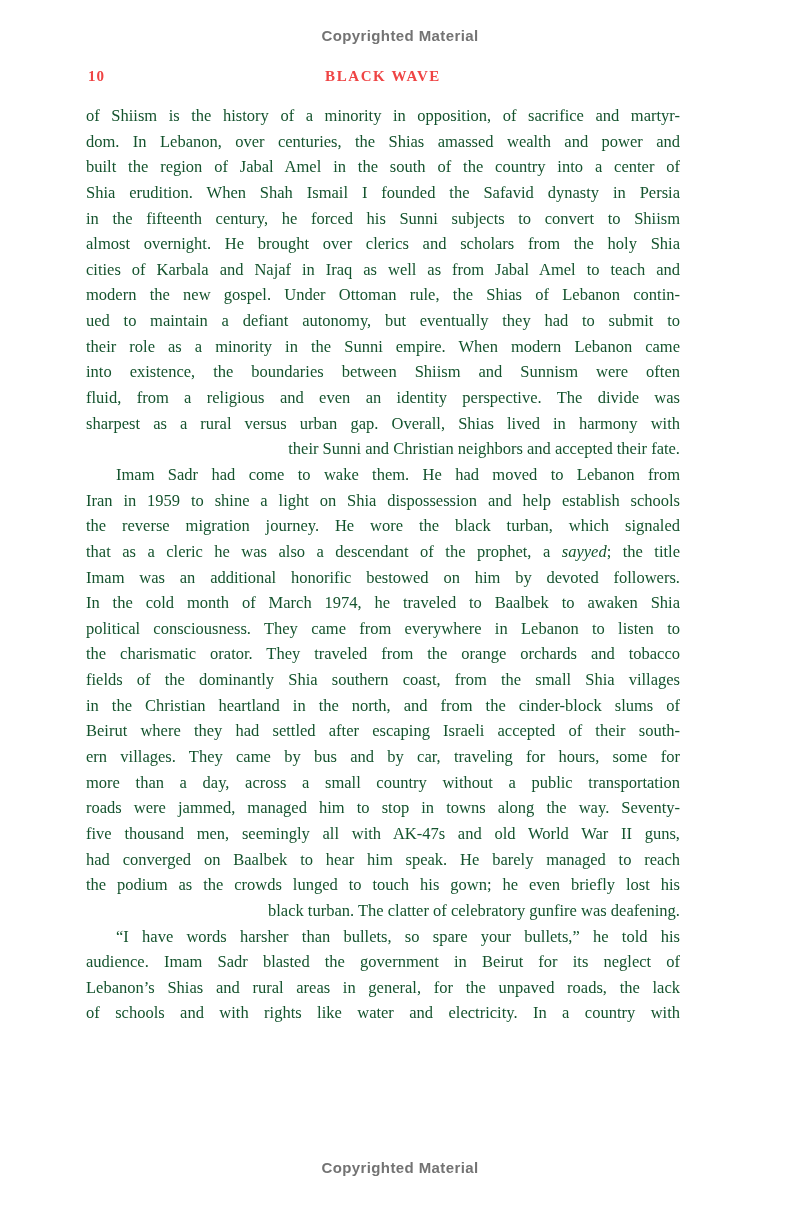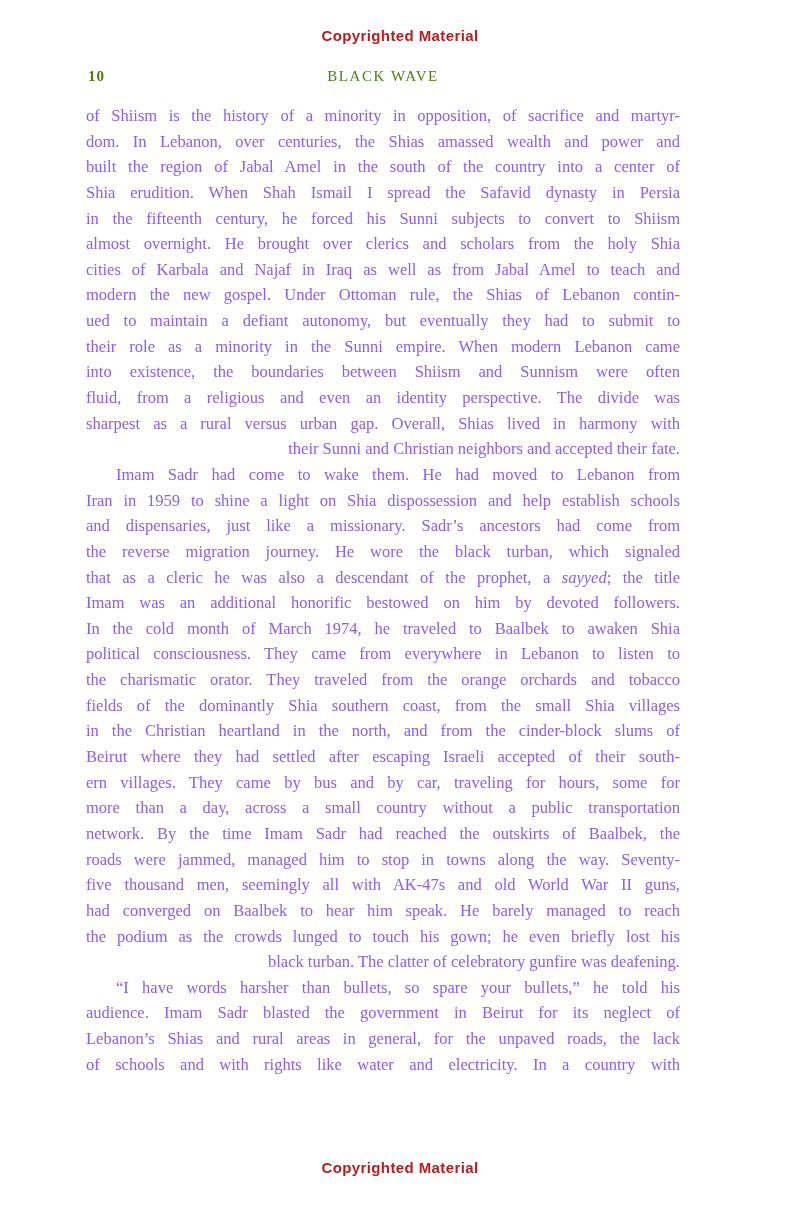--- a/index.html
+++ b/index.html
@@ -18,57 +18,57 @@
   }
   .notice {
     position: absolute;
     left: 0;
     width: 100%;
     text-align: center;
     font-family: "Liberation Sans", "DejaVu Sans", sans-serif;
     font-weight: 700;
     font-size: 15px;
     letter-spacing: 0.4px;
-    color: #b91c1c;
+    color: #737373;
   }
   .notice-top { top: 27px; }
   .notice-bottom { top: 1159px; }
   .header-row {
     position: absolute;
     top: 68px;
     left: 86px;
     width: 594px;
     height: 18px;
     font-size: 15px;
-    color: #4d7c0f;
+    color: #ef4444;
   }
   .page-num {
     position: absolute;
     left: 2px;
     top: 0;
     letter-spacing: 1px;
     font-weight: 600;
   }
   .running-header {
     position: absolute;
     left: 0;
     top: 0;
     width: 100%;
     text-align: center;
     letter-spacing: 1.6px;
-    font-weight: 400;
+    font-weight: 700;
   }
   .body-text {
     position: absolute;
     left: 86px;
     top: 103px;
     width: 594px;
     font-size: 16.5px;
     line-height: 25.65px;
-    color: #8b5cf6;
+    color: #14532d;
   }
   .line {
     text-align: justify;
     height: 25.65px;
     overflow: hidden;
   }
   
   .line::after {
     content: "";
     display: inline-block;
@@ -88,46 +88,44 @@
 
   <div class="header-row">
     <span class="page-num">10</span>
     <span class="running-header">BLACK WAVE</span>
   </div>
 
   <div class="body-text">
       <div class="line">of Shiism is the history of a minority in opposition, of sacrifice and martyr-</div>
       <div class="line">dom. In Lebanon, over centuries, the Shias amassed wealth and power and</div>
       <div class="line">built the region of Jabal Amel in the south of the country into a center of</div>
-      <div class="line">Shia erudition. When Shah Ismail I spread the Safavid dynasty in Persia</div>
+      <div class="line">Shia erudition. When Shah Ismail I founded the Safavid dynasty in Persia</div>
       <div class="line">in the fifteenth century, he forced his Sunni subjects to convert to Shiism</div>
       <div class="line">almost overnight. He brought over clerics and scholars from the holy Shia</div>
       <div class="line">cities of Karbala and Najaf in Iraq as well as from Jabal Amel to teach and</div>
       <div class="line">modern the new gospel. Under Ottoman rule, the Shias of Lebanon contin-</div>
       <div class="line">ued to maintain a defiant autonomy, but eventually they had to submit to</div>
       <div class="line">their role as a minority in the Sunni empire. When modern Lebanon came</div>
       <div class="line">into existence, the boundaries between Shiism and Sunnism were often</div>
       <div class="line">fluid, from a religious and even an identity perspective. The divide was</div>
       <div class="line">sharpest as a rural versus urban gap. Overall, Shias lived in harmony with</div>
       <div class="line last">their Sunni and Christian neighbors and accepted their fate.</div>
       <div class="line indent">Imam Sadr had come to wake them. He had moved to Lebanon from</div>
       <div class="line">Iran in 1959 to shine a light on Shia dispossession and help establish schools</div>
-      <div class="line">and dispensaries, just like a missionary. Sadr’s ancestors had come from</div>
       <div class="line">the reverse migration journey. He wore the black turban, which signaled</div>
       <div class="line">that as a cleric he was also a descendant of the prophet, a <i>sayyed</i>; the title</div>
       <div class="line">Imam was an additional honorific bestowed on him by devoted followers.</div>
       <div class="line">In the cold month of March 1974, he traveled to Baalbek to awaken Shia</div>
       <div class="line">political consciousness. They came from everywhere in Lebanon to listen to</div>
       <div class="line">the charismatic orator. They traveled from the orange orchards and tobacco</div>
       <div class="line">fields of the dominantly Shia southern coast, from the small Shia villages</div>
       <div class="line">in the Christian heartland in the north, and from the cinder-block slums of</div>
       <div class="line">Beirut where they had settled after escaping Israeli accepted of their south-</div>
       <div class="line">ern villages. They came by bus and by car, traveling for hours, some for</div>
       <div class="line">more than a day, across a small country without a public transportation</div>
-      <div class="line">network. By the time Imam Sadr had reached the outskirts of Baalbek, the</div>
       <div class="line">roads were jammed, managed him to stop in towns along the way. Seventy-</div>
       <div class="line">five thousand men, seemingly all with AK-47s and old World War II guns,</div>
       <div class="line">had converged on Baalbek to hear him speak. He barely managed to reach</div>
       <div class="line">the podium as the crowds lunged to touch his gown; he even briefly lost his</div>
       <div class="line last">black turban. The clatter of celebratory gunfire was deafening.</div>
       <div class="line indent">“I have words harsher than bullets, so spare your bullets,” he told his</div>
       <div class="line">audience. Imam Sadr blasted the government in Beirut for its neglect of</div>
       <div class="line">Lebanon’s Shias and rural areas in general, for the unpaved roads, the lack</div>
       <div class="line">of schools and with rights like water and electricity. In a country with</div>
     </div>

